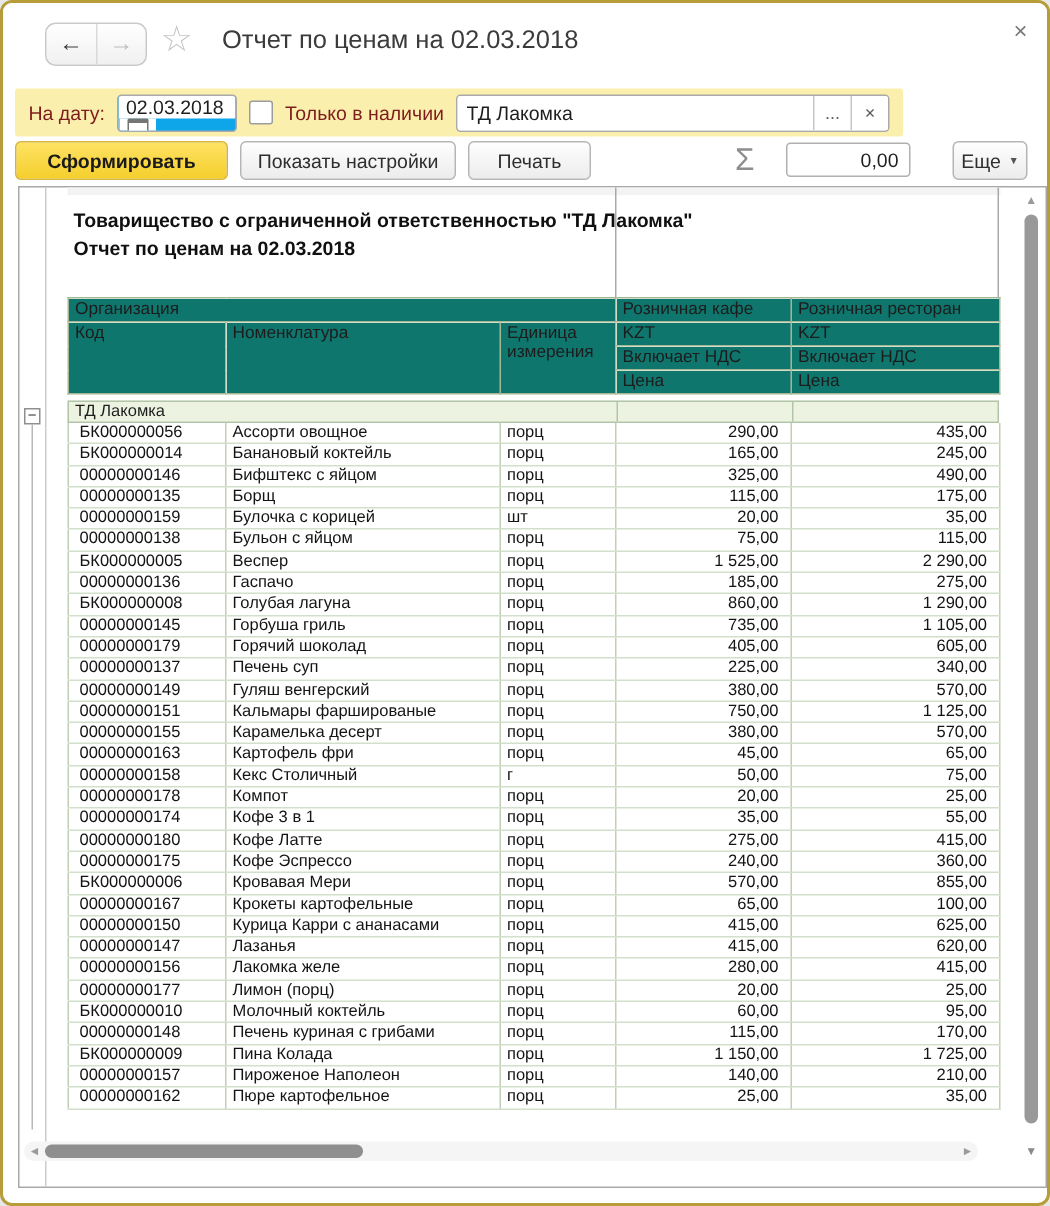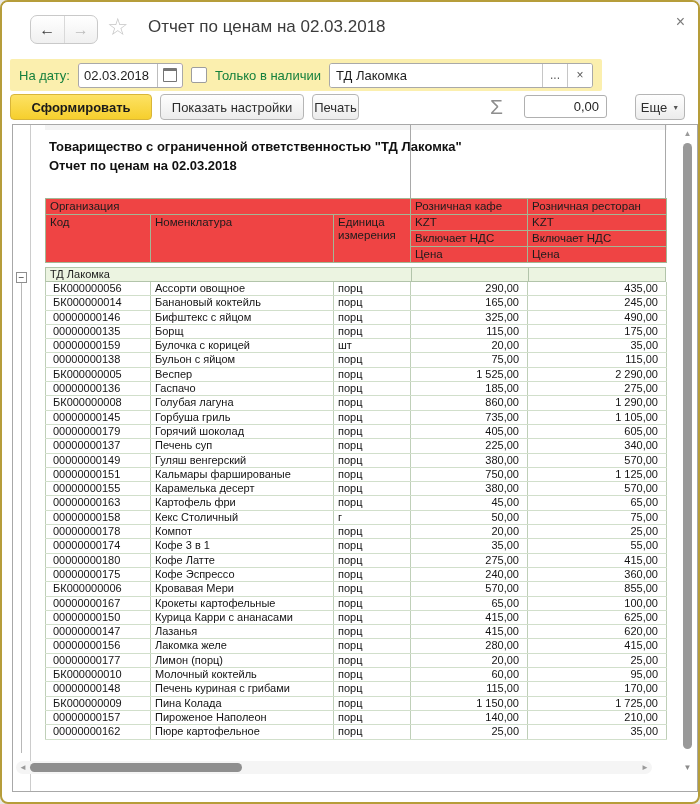--- a/index.html
+++ b/index.html
@@ -13,39 +13,39 @@
     border-radius:7px;background:linear-gradient(#ffffff,#f0f0f0);display:flex;overflow:hidden;}
   .navbtn{flex:1;display:flex;align-items:center;justify-content:center;font-size:16px;color:#3c3c3c;cursor:default;}
   .navbtn.fwd{border-left:1px solid #d9d9d9;color:#bdbdbd;}
   .star{position:absolute;left:105px;top:10px;font-size:24px;color:#c6c6c6;line-height:30px;}
   .wtitle{position:absolute;left:146px;top:15px;font-size:17px;color:#3b3b3b;}
   .closebtn{position:absolute;right:13px;top:11px;font-size:16px;color:#7a7a7a;}
 
   
   .filterbar{position:absolute;left:8px;top:57px;width:592px;height:32px;background:#fbefae;
     border-radius:2px;display:flex;align-items:center;padding:0 9px;box-sizing:border-box;gap:8px;}
-  .flabel{font-size:13px;color:#15803d;white-space:nowrap;}
-  .dateinput{display:flex;align-items:stretch;height:23px;background:#f0abfc;border:1px solid #a9a9a9;border-radius:3px;overflow:hidden;}
+  .flabel{font-size:13px;color:#7f1d1d;white-space:nowrap;}
+  .dateinput{display:flex;align-items:stretch;height:23px;background:#0ea5e9;border:1px solid #a9a9a9;border-radius:3px;overflow:hidden;flex-direction:column;}
   .dateinput input{border:none;outline:none;width:68px;font-size:13px;padding:0 5px;font-family:inherit;color:#1e1e1e;}
   .calbtn{width:24px;display:flex;align-items:center;justify-content:center;border-left:1px solid #bdbdbd;background:#fff;}
   .calicon{width:12px;height:10px;border:1px solid #757575;border-top:3px solid #757575;border-radius:1px;background:#fff;}
   .checkbox{width:14px;height:14px;background:#fff;border:1px solid #9d9d9d;border-radius:2px;flex:0 0 auto;}
   .orginput{flex:1;display:flex;align-items:stretch;height:23px;background:#fff;border:1px solid #a9a9a9;border-radius:3px;overflow:hidden;}
   .orginput input{flex:1;border:none;outline:none;font-size:13px;padding:0 6px;font-family:inherit;color:#1e1e1e;min-width:0;}
   .minibtn{width:24px;display:flex;align-items:center;justify-content:center;border-left:1px solid #c6c6c6;
     font-size:12px;color:#5a5a5a;background:#fff;}
 
   
   .actionbar{position:absolute;left:8px;top:92px;width:684px;height:28px;}
   .btn{position:absolute;top:0;height:26px;border:1px solid #b5b5b5;border-radius:4px;
     background:linear-gradient(#fefefe,#ececec);font-size:13px;color:#2e2e2e;
     display:flex;align-items:center;justify-content:center;box-sizing:border-box;white-space:nowrap;}
   .btn.primary{left:0;width:142px;background:linear-gradient(#fde264,#f6cf2d);border-color:#d8b539;font-weight:bold;color:#1a1a1a;}
   .btn.settings{left:150px;width:144px;}
-  .btn.print{left:302px;width:47px;}
+  .btn.print{left:302px;width:82px;}
   .sumsym{position:absolute;left:480px;top:1px;font-size:21px;color:#8e8e8e;}
   .suminput{position:absolute;left:514px;top:1px;width:83px;height:23px;border:1px solid #b0b0b0;border-radius:3px;
     box-sizing:border-box;font-size:13px;text-align:right;padding:0 7px;font-family:inherit;color:#1e1e1e;outline:none;}
   .btn.more{right:9px;width:50px;gap:5px;}
   .more-arrow{font-size:7px;color:#555;}
 
   
   .report{position:absolute;left:10px;top:122px;width:686px;height:668px;box-sizing:border-box;
     border:1px solid #a8a8a8;background:#fff;}
   .gutter{position:absolute;left:0;top:0;bottom:0;width:17px;border-right:1px solid #cccccc;}
@@ -55,21 +55,21 @@
 
   .gridwrap{position:absolute;left:32px;top:0;width:622px;}
   .topstrip{height:5px;background:#f3f3f3;}
   .titleblock{position:relative;height:68px;}
   .titleblock .t1{position:absolute;left:4px;top:9px;font-size:13px;font-weight:bold;color:#101010;white-space:nowrap;}
   .titleblock .t2{position:absolute;left:4px;top:28px;font-size:13px;font-weight:bold;color:#101010;}
   .tvline{position:absolute;top:-5px;bottom:0;width:1px;background:#a9a9a9;}
   .tvline.v1{left:365px;}  .tvline.v2{left:620px;}
 
   table{border-collapse:collapse;table-layout:fixed;width:621px;}
-  .htable td{background:#ef4444;border:1px solid #a3b795;font-size:11.5px;color:#1c1c1c;
+  .htable td{background:#0f766e;border:1px solid #a3b795;font-size:11.5px;color:#1c1c1c;
     padding:0 4px;vertical-align:top;height:15px;line-height:15px;overflow:hidden;}
   .htable td.wrap{line-height:13px;padding-top:1px;}
   .hgap{height:4px;}
 
   .grouprow{position:relative;width:621px;height:15px;box-sizing:border-box;background:#ecf4e1;
     border:1px solid #b2c4aa;font-size:11px;line-height:13px;padding-left:4px;}
   .grouprow .gv{position:absolute;top:0;bottom:0;width:1px;background:#b2c4aa;}
   .gv.a{left:365px;} .gv.b{left:482px;}
 
   .dtable{border-left:1px solid #bfcfb8;}

